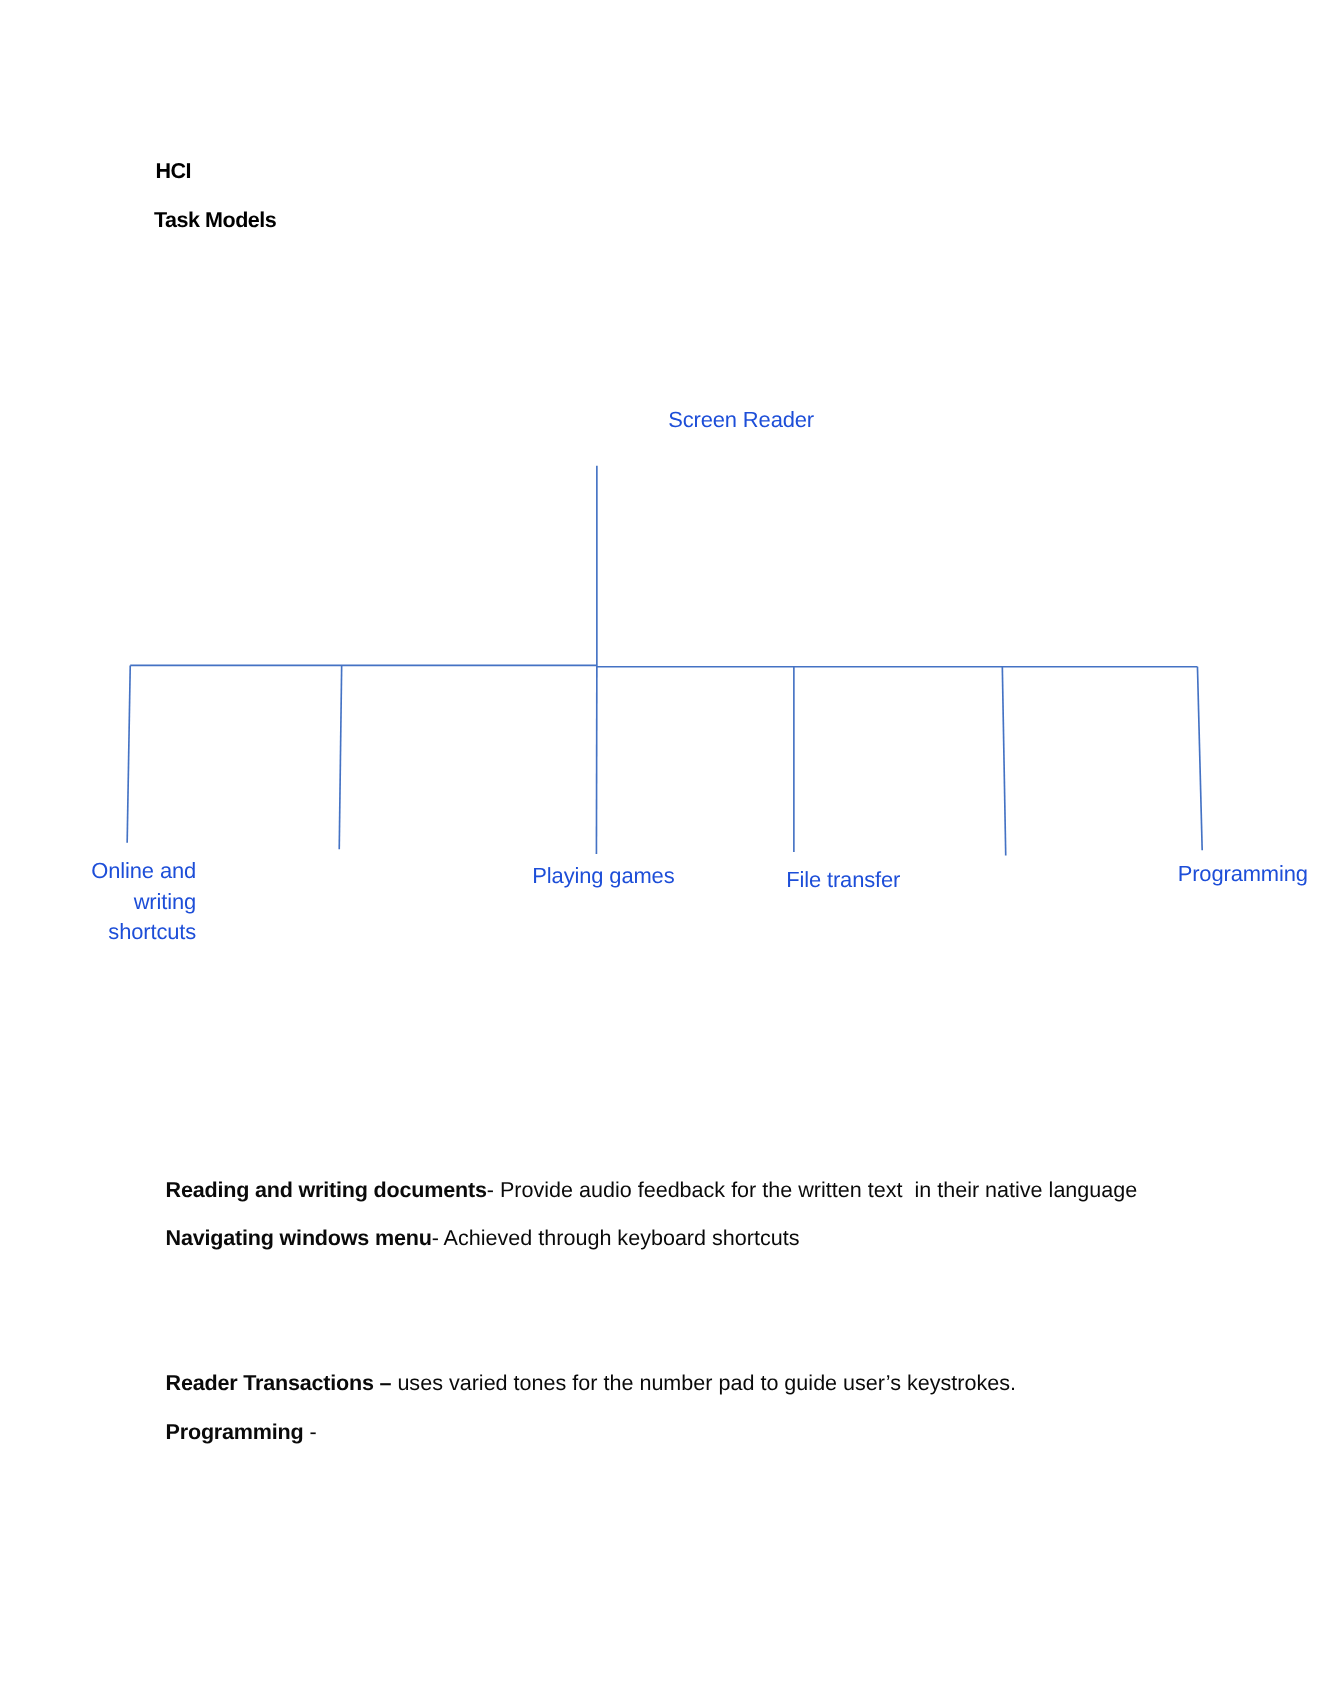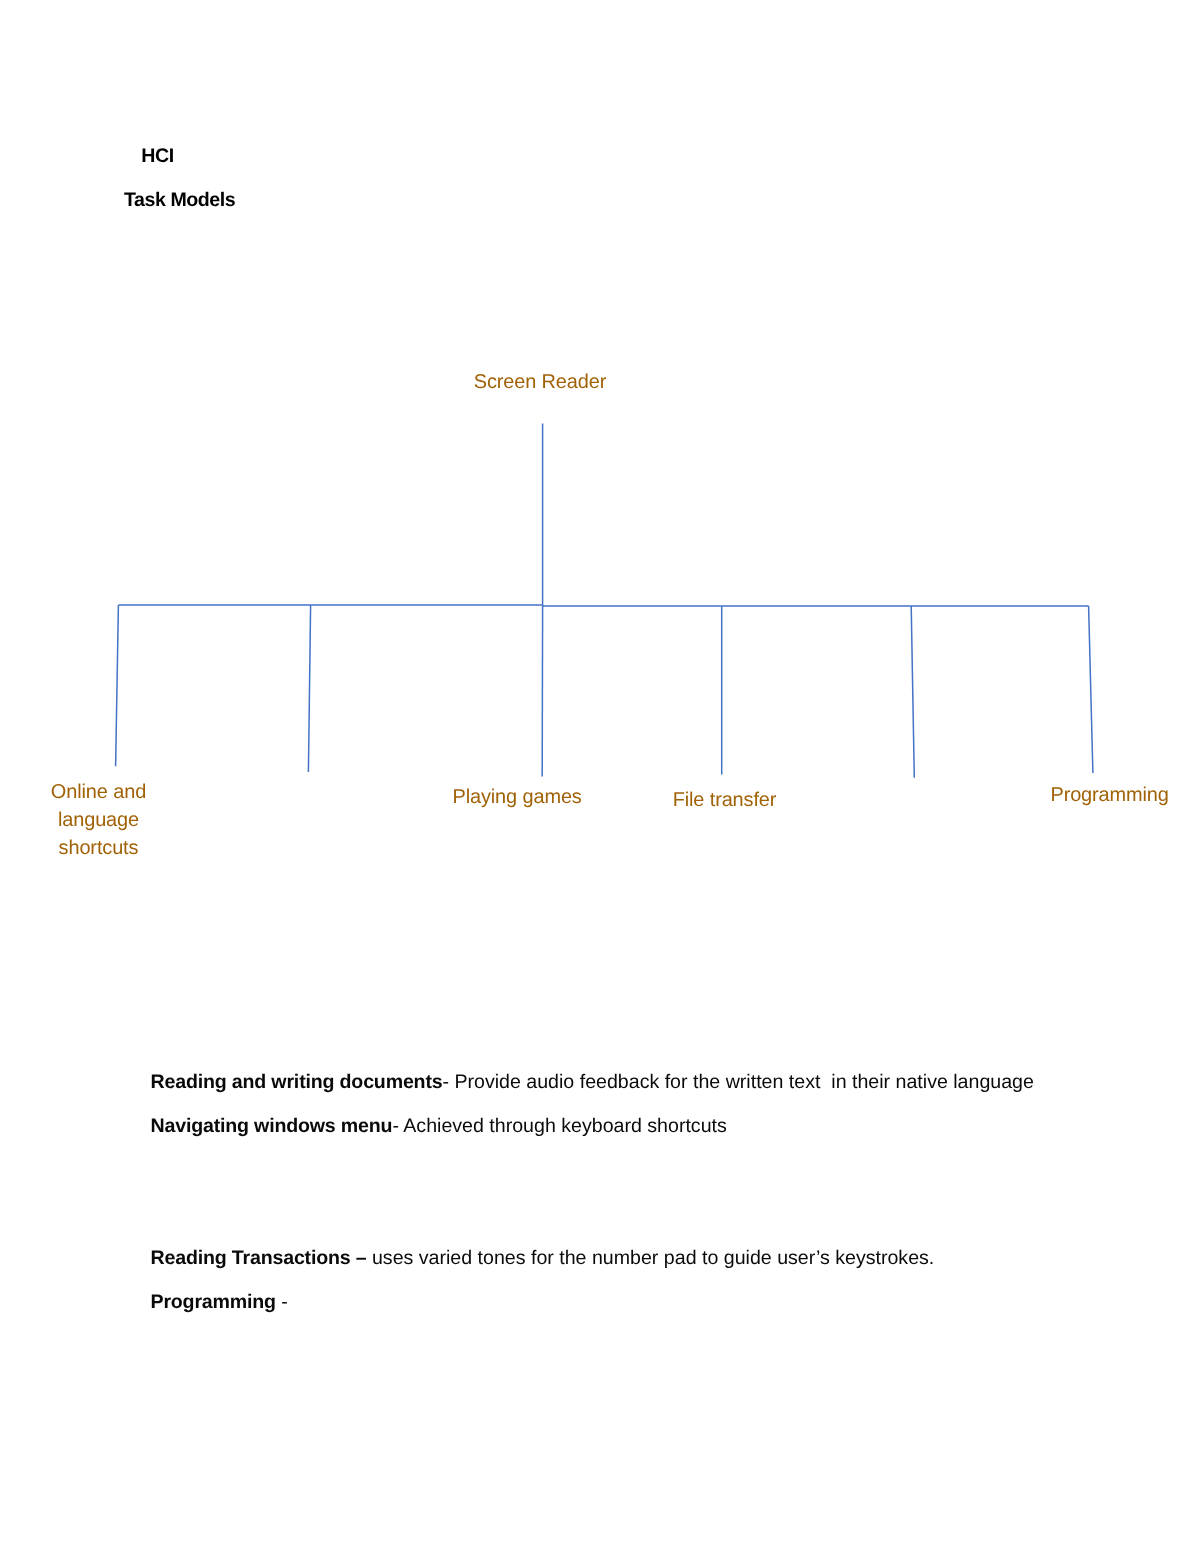--- a/index.html
+++ b/index.html
@@ -19,33 +19,33 @@
   .heading {
     position:absolute;
     font-weight:bold;
     font-size:19.6px;
     line-height:22px;
     letter-spacing:-0.45px;
     color:#000;
     white-space:pre;
   }
   #h-hci   { left:141.3px; top:144.7px; }
-  #h-task  { left:124px; top:189.0px; }
+  #h-task  { left:140.0px; top:189.0px; }
 
   #diagram { position:absolute; left:0; top:0; width:1200px; height:1000px; }
 
   .node {
     position:absolute;
     border:none;
     background:transparent;
     box-sizing:border-box;
-    text-align:center;
+    text-align:right;
     font-size:19.95px;
     line-height:28.2px;
-    color:#a16207;
+    color:#1d4ed8;
     letter-spacing:-0.12px;
   }
   .node .txt { display:block; }
 
   .para {
     position:absolute;
     left:150.5px;
     font-size:19.6px;
     line-height:22px;
     color:#0a0a0a;
@@ -74,31 +74,31 @@
       <line x1="1088.6" y1="606.1" x2="1092.9" y2="773.0"></line>
     </g>
   </svg>
 
   <div class="node" id="node-root" style="left:340.0px; top:339.3px; width:400.0px; height:84.5px; padding-top:28.5px;">
     <span class="txt">Screen Reader</span>
   </div>
 
   <div class="node" style="left:18.7px; top:765.8px; width:159.6px; height:108.0px; padding-top:12.2px;">
     <span class="txt">Online and</span>
-      <span class="txt">language</span>
+      <span class="txt">writing</span>
       <span class="txt">shortcuts</span>
   </div>
   <div class="node" style="left:421.0px; top:777.0px; width:192.2px; height:89.5px; padding-top:6.0px;">
     <span class="txt">Playing games</span>
   </div>
   <div class="node" style="left:630.6px; top:774.9px; width:187.8px; height:95.3px; padding-top:11.1px;">
     <span class="txt">File transfer</span>
   </div>
   <div class="node" style="left:1030.3px; top:772.6px; width:158.7px; height:90.3px; padding-top:8.6px;">
     <span class="txt">Programming</span>
   </div>
 
   <div class="para" style="top:1114.9px;"><b>Navigating windows menu</b><span>- Achieved through keyboard shortcuts</span></div>
   <div class="para" style="top:1071.0px;"><b>Reading and writing documents</b><span>- Provide audio feedback for the written text  in their native language</span></div>
-  <div class="para" style="top:1246.6px;"><b>Reading Transactions –</b><span> uses varied tones for the number pad to guide user’s keystrokes.</span></div>
+  <div class="para" style="top:1246.6px;"><b>Reader Transactions –</b><span> uses varied tones for the number pad to guide user’s keystrokes.</span></div>
   <div class="para" style="top:1290.5px;"><b>Programming</b><span> -</span></div>
 
 </div>
 
 </body></html>

